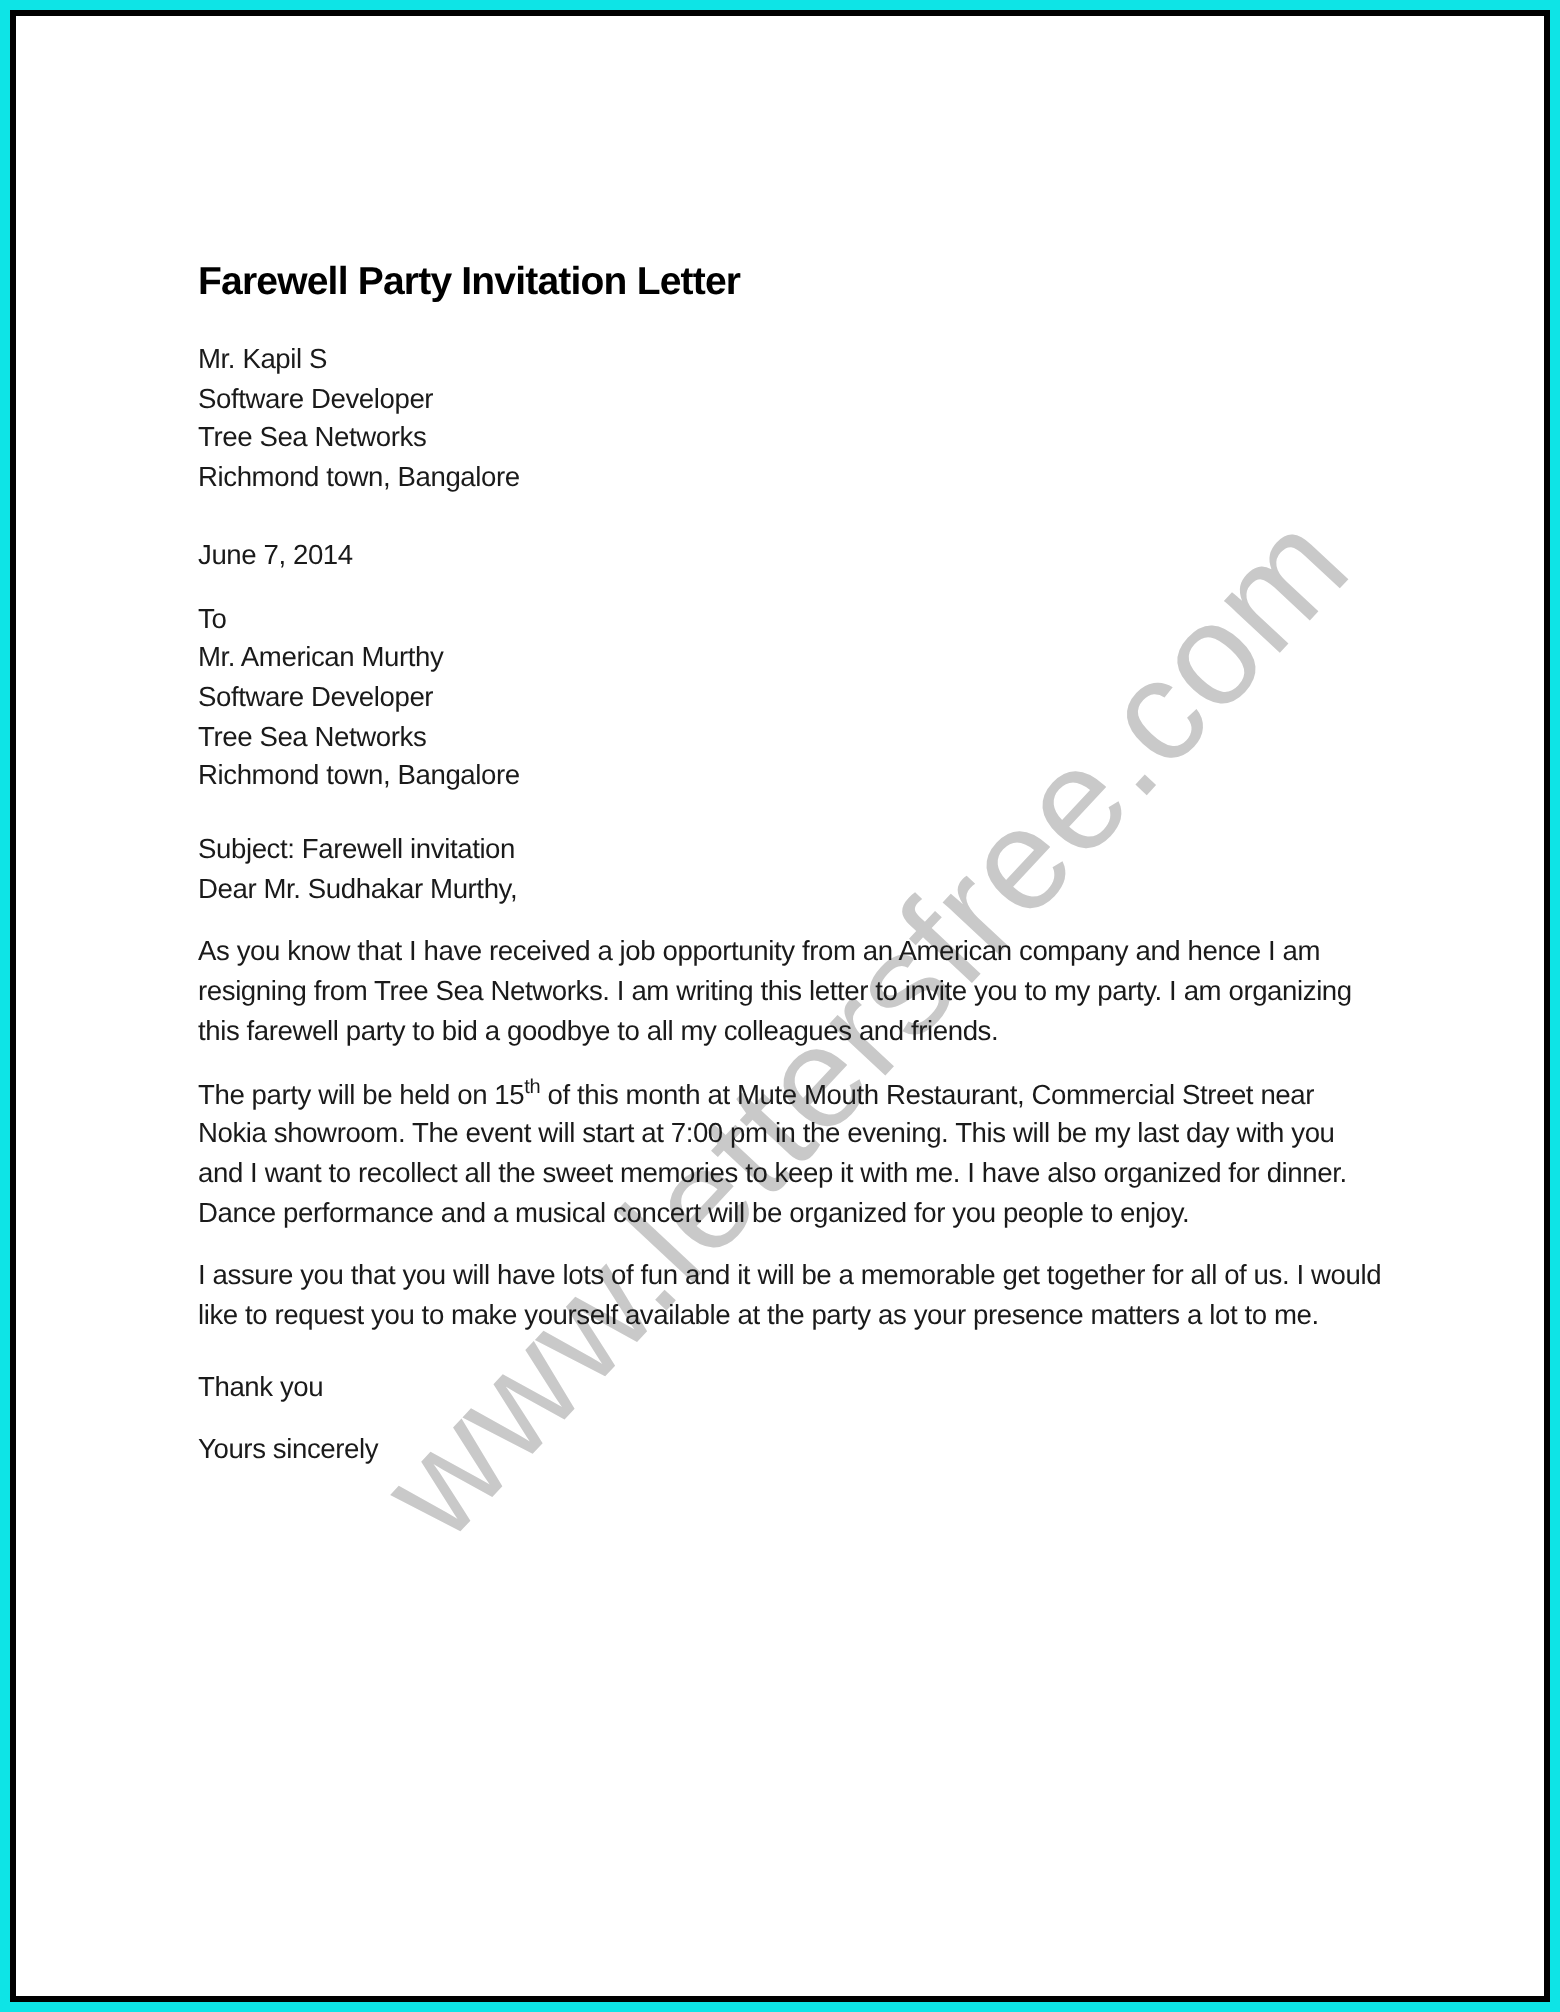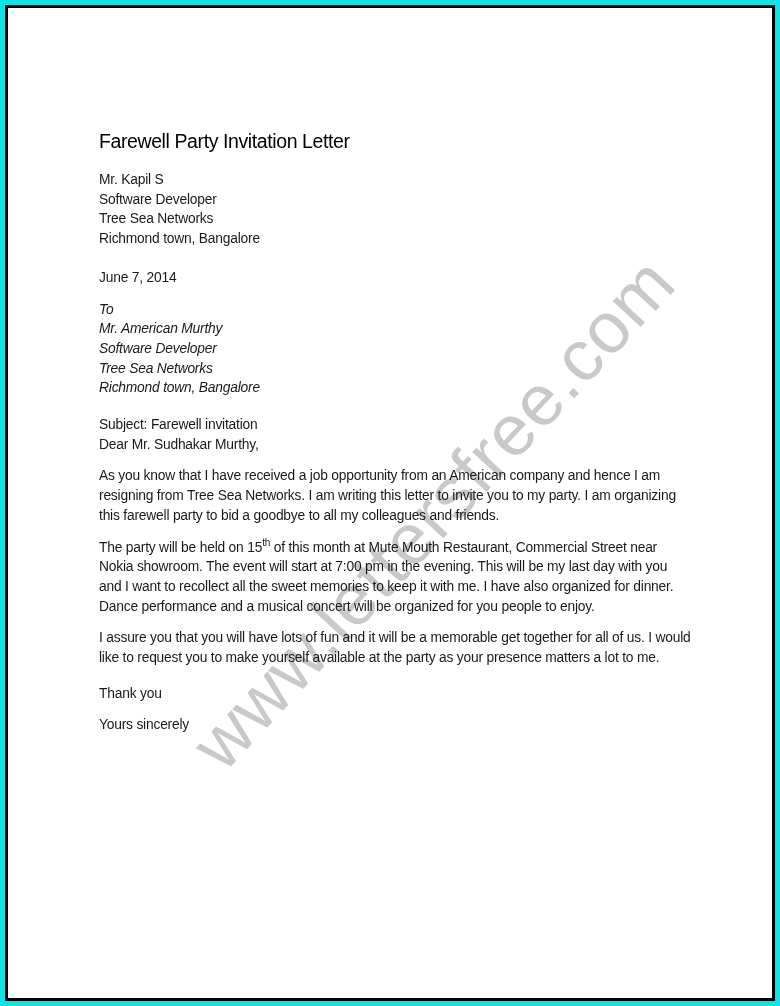--- a/index.html
+++ b/index.html
@@ -40,30 +40,30 @@
     left: 91px; top: 122px;
     width: 592px;
     z-index: 2;
     color: #1a1a1a;
     font-size: 13.8px;
     line-height: 19.7px;
     letter-spacing: -0.2px;
   }
   .letter-title {
     font-size: 19.5px;
-    font-weight: normal;
+    font-weight: bold;
     color: #000000;
     letter-spacing: -0.4px;
     line-height: 23px;
     margin: 0 0 17px 0;
   }
   .addr-block { margin: 0 0 19px 0; }
   .addr-line, .text-line { margin: 0; }
   .date-line { margin: 0 0 12px 0; }
-  .to-block { margin: 0 0 17px 0; font-style: italic; }
+  .to-block { margin: 0 0 17px 0; }
   .subject-line { margin: 0 0 0 0; }
   .salutation-line { margin: 0 0 12px 0; }
   .para { margin: 0 0 12px 0; }
   .closing-block p { margin: 0; }
   .thankyou-line { margin: 16px 0 12px 0; }
   sup.ord {
     font-size: 10px;
     vertical-align: super;
     line-height: 0;
     text-align: right;

